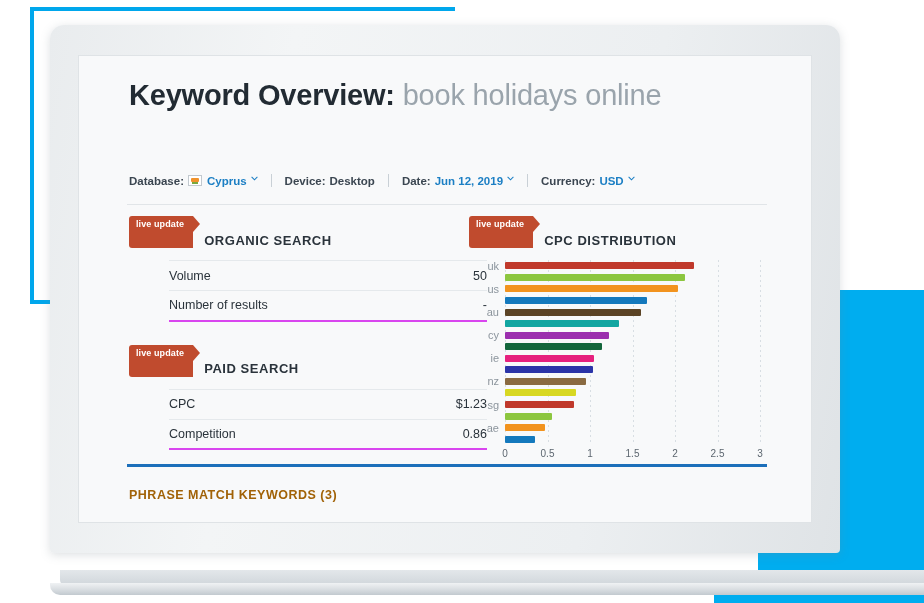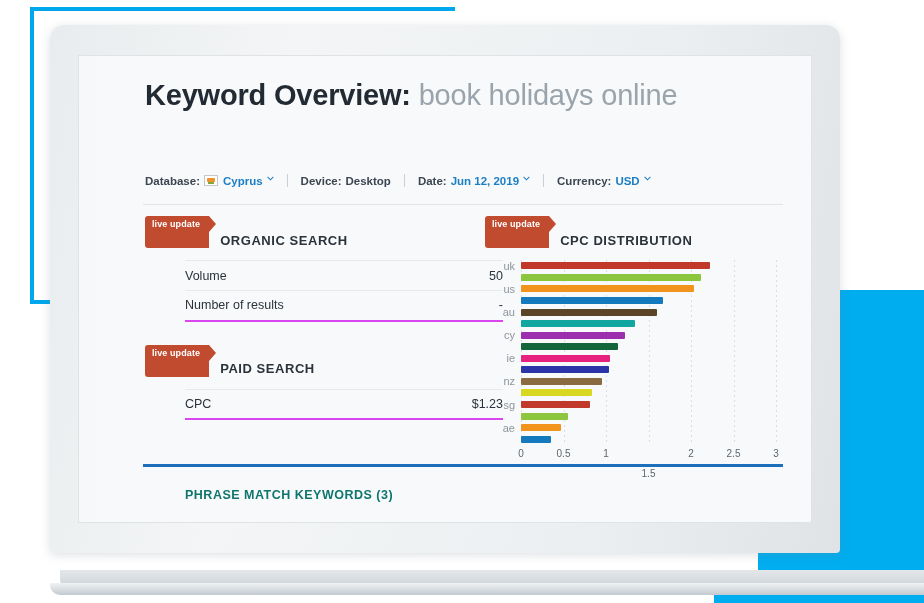--- a/index.html
+++ b/index.html
@@ -48,21 +48,21 @@
     background:linear-gradient(180deg,#e3e7ea 0%,#cfd5da 100%);
     border-radius:0 0 6px 6px;
   }
   #laptop-base-lip{
     position:absolute;left:0px;top:13px;width:905px;height:12px;
     background:linear-gradient(180deg,#f0f2f4 0%,#d6dbdf 60%,#c2c9cf 100%);
     border-radius:0 0 10px 10px;
   }
   
   #page{
-    position:absolute;left:16px;top:0;width:734px;height:468px;
+    position:absolute;left:0;top:0;width:734px;height:468px;
     background:#f8f9fa;
     text-decoration:underline;
   }
   .title-wrap{
     position:absolute;left:50px;top:22px;width:560px;
     font-size:29px;line-height:1.22;font-weight:400;letter-spacing:-.2px;
   }
   .title-main{color:#222b33;font-weight:700;}
   .title-kw{color:#9aa4ac;font-weight:400;}
   .metabar{
@@ -142,21 +142,21 @@
   .xtick{
     position:absolute;font-size:10px;color:#5c666f;transform:translateX(-50%);
     top:0;
   }
   
   .blue-rule{
     position:absolute;left:48px;top:408px;width:640px;height:3px;background:#1c6fba;
   }
   .phrase-head{
     position:absolute;left:50px;top:432px;font-size:12.5px;font-weight:700;
-    color:#0f766e;letter-spacing:.5px;margin-left:40px;
+    color:#a16207;letter-spacing:.5px;
   }
 </style>
 </head>
 <body>
 
 <div id="deco-bracket"></div>
 <div id="deco-bracket-bottom"></div>
 <div id="deco-block"></div>
 <div id="deco-block-bottom"></div>
 
@@ -234,20 +234,24 @@
 
         <div class="section-head">
           <span class="badge">live update</span>
           <span class="section-title">PAID SEARCH</span>
         </div>
         <table class="data-table">
           <tbody id="paid-rows">
               <tr>
                 <td>CPC</td>
                 <td class="val">$1.23</td>
+              </tr>
+              <tr>
+                <td>Competition</td>
+                <td class="val">0.86</td>
               </tr>
             </tbody>
         </table>
       </div>
 
       <div class="col-right">
         <div class="section-head">
           <span class="badge">live update</span>
           <span class="section-title">CPC DISTRIBUTION</span>
         </div>
@@ -282,21 +286,21 @@
               <div class="ylabel" style="top: 138.531px; left: -36px;">sg</div>
               <div class="bar" title=" 0.55" style="top: 152.594px; width: 46.75px; background: rgb(140, 198, 63);"></div>
               <div class="bar" title="ae 0.47" style="top: 164.156px; width: 39.95px; background: rgb(242, 147, 30);"></div>
               <div class="ylabel" style="top: 161.656px; left: -36px;">ae</div>
               <div class="bar" title=" 0.35" style="top: 175.719px; width: 29.75px; background: rgb(20, 121, 189);"></div>
             </div>
           <div class="xaxis" id="chart-xaxis">
               <div class="xtick" style="left: 0px;">0</div>
               <div class="xtick" style="left: 42.5px;">0.5</div>
               <div class="xtick" style="left: 85px;">1</div>
-              <div class="xtick" style="left: 127.5px; margin-top: 20px;">1.5</div>
+              <div class="xtick" style="left: 127.5px;">1.5</div>
               <div class="xtick" style="left: 170px;">2</div>
               <div class="xtick" style="left: 212.5px;">2.5</div>
               <div class="xtick" style="left: 255px;">3</div>
             </div>
         </div>
       </div>
 
       <div class="blue-rule"></div>
       <div class="phrase-head">PHRASE MATCH KEYWORDS (3)</div>
 

